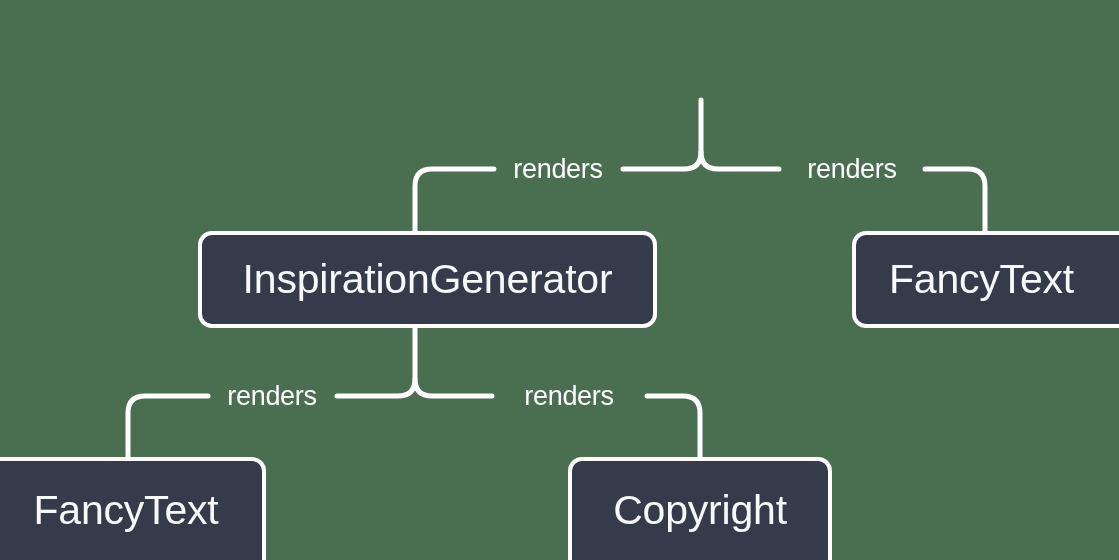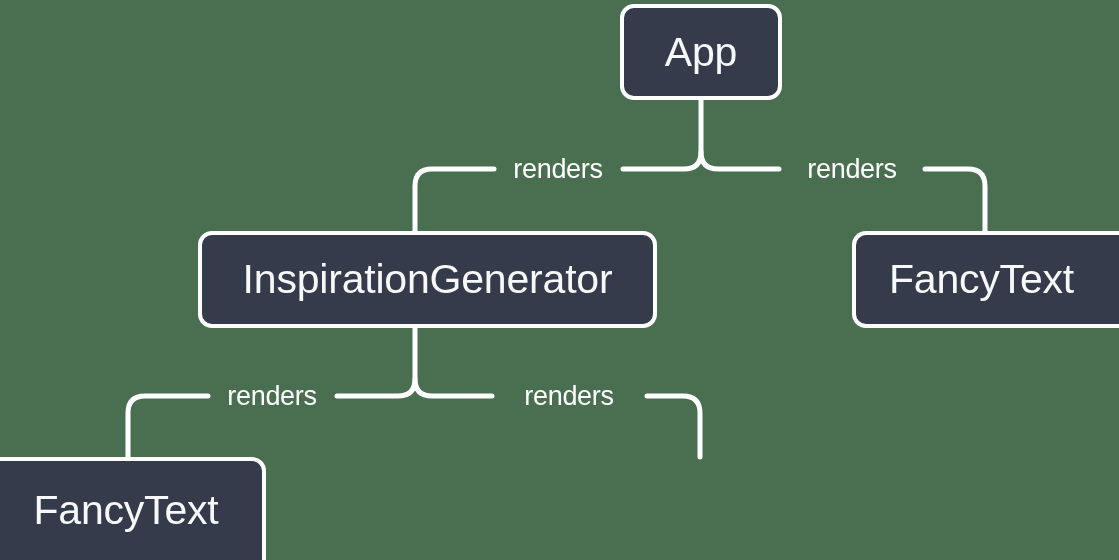--- a/index.html
+++ b/index.html
@@ -72,36 +72,36 @@
     <path d="M 925 169 L 968 169 Q 985 169 985 186 L 985 231" stroke="#ffffff" stroke-width="5" fill="none" stroke-linecap="round" stroke-linejoin="round"></path>
 
     <path d="M 415 328 L 415 379 Q 415 396 398 396 L 337 396" stroke="#ffffff" stroke-width="5" fill="none" stroke-linecap="round" stroke-linejoin="round"></path>
 
     <path d="M 208 396 L 145 396 Q 128 396 128 413 L 128 457" stroke="#ffffff" stroke-width="5" fill="none" stroke-linecap="round" stroke-linejoin="round"></path>
 
     <path d="M 415 379 Q 415 396 432 396 L 492 396" stroke="#ffffff" stroke-width="5" fill="none" stroke-linecap="round" stroke-linejoin="round"></path>
     <path d="M 647 396 L 683 396 Q 700 396 700 413 L 700 457" stroke="#ffffff" stroke-width="5" fill="none" stroke-linecap="round" stroke-linejoin="round"></path>
   </svg>
 
-  <div class="node-box" style="left:620px; top:4px; width:162px; height:96px;">
-    <span class="node-label">App</span>
-  </div>
 
   <div class="node-box" style="left:198px; top:231px; width:459px; height:97px;text-align:right;">
     <span class="node-label">InspirationGenerator</span>
   </div>
 
   <div class="node-box" style="left:852px; top:231px; width:267px; height:97px; border-right:none; border-top-right-radius:0; border-bottom-right-radius:0;">
     <span class="node-label" style="margin-right:12px;">FancyText</span>
   </div>
 
   <div class="node-box" style="left:-32px; top:457px; width:298px; height:103px; border-left:none; border-bottom:none; border-top-left-radius:0; border-bottom-left-radius:0; border-bottom-right-radius:0;">
     <span class="node-label" style="margin-left:22px;">FancyText</span>
   </div>
 
+  <div class="node-box" style="left:568px; top:457px; width:264px; height:103px; border-bottom:none; border-bottom-left-radius:0; border-bottom-right-radius:0;">
+    <span class="node-label">Copyright</span>
+  </div>
 
   <span class="edge-label" style="left:558px; top:169px;">renders</span>
 
   <span class="edge-label" style="left:852px; top:169px;">renders</span>
 
   <span class="edge-label" style="left:272px; top:396px;">renders</span>
 
   <span class="edge-label" style="left:569px; top:396px;">renders</span>
 
 </div>

